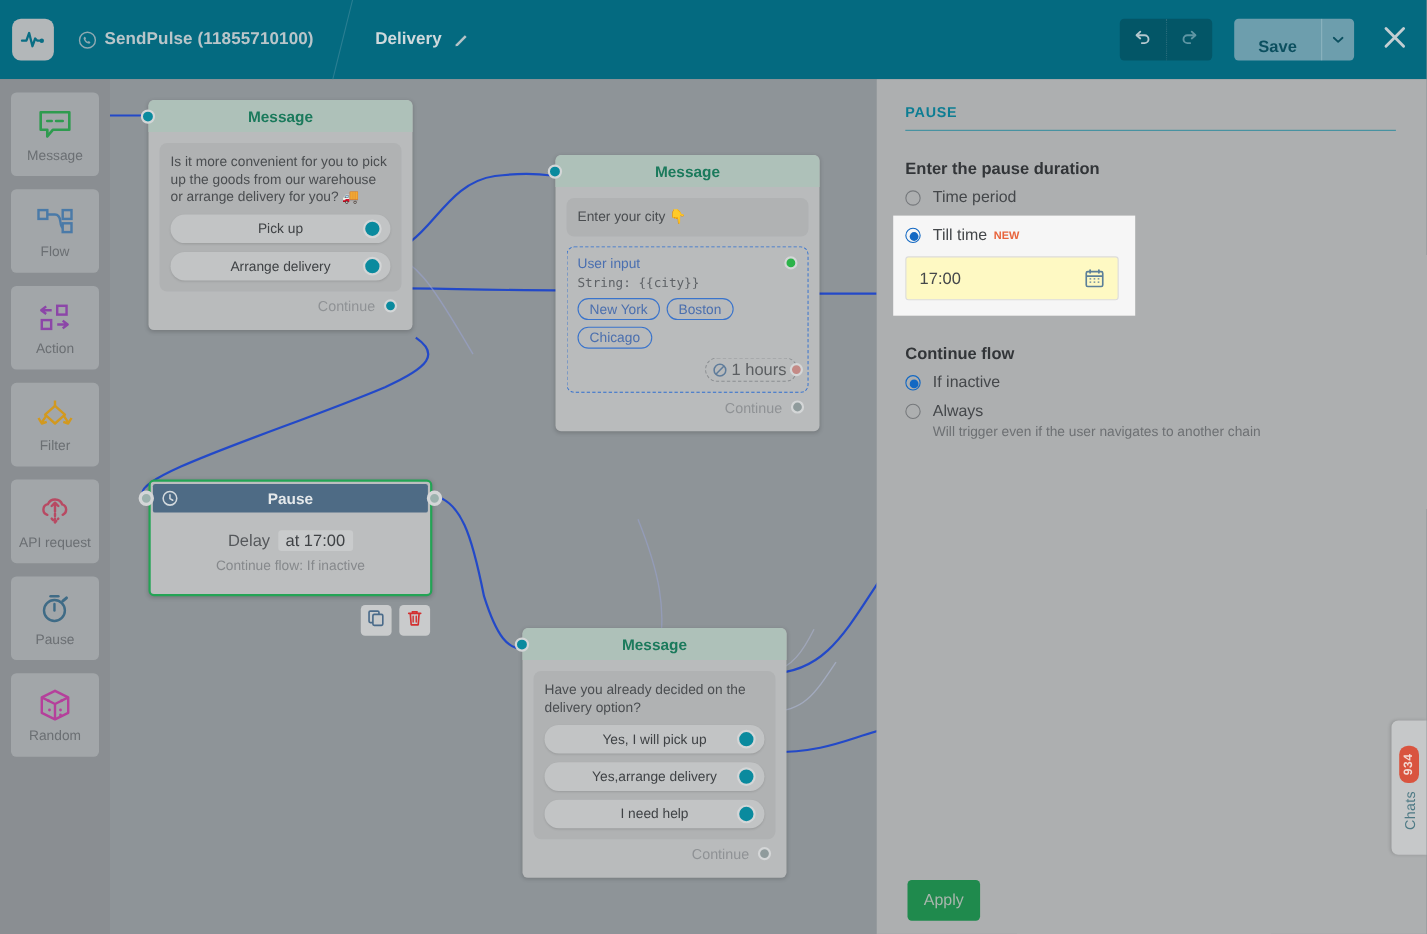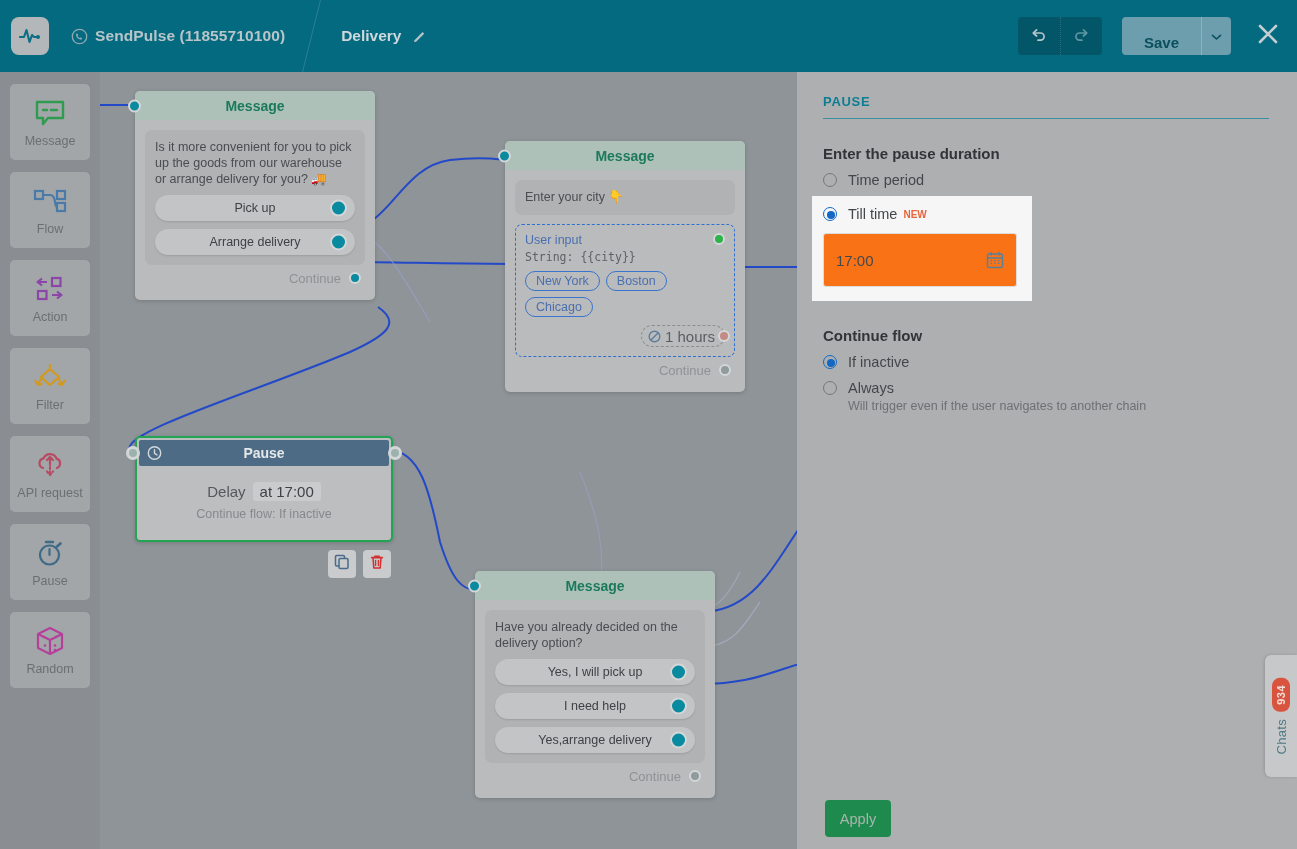--- a/index.html
+++ b/index.html
@@ -366,22 +366,22 @@
   .tilltime-card {
     background: #f6f6f6;
     margin-top: 8px;
     margin-left: -11px;
     padding: 10px 0 14px 11px;
     width: 220px;
   }
   .tilltime-card .radio-row { margin-top: 0; }
   .time-input {
     margin-top: 11px;
-    width: 194px; height: 54px;
-    background: #f97316;
+    width: 194px; height: 40px;
+    background: #fef9c3;
     border: 1px solid #dcdcdc;
     border-radius: 3px;
     display: flex; align-items: center;
     padding: 0 12px;
     cursor: text;
   }
   .time-val { font-size: 15px; color: #45484b; }
   .cal-ic { margin-left: auto; display: flex; }
   .help-text {
     margin-left: 25px; margin-top: 3px;
@@ -729,25 +729,25 @@
         <span>Message</span>
       </div>
       <div class="node-body">
         <div class="bubble">
           <div class="bubble-text">Have you already decided on the delivery option?</div>
           <div class="btn-row">
             <span>Yes, I will pick up</span>
             <span class="port btn-port"></span>
           </div>
           <div class="btn-row">
-            <span>I need help</span>
+            <span>Yes,arrange delivery</span>
             <span class="port btn-port"></span>
           </div>
           <div class="btn-row">
-            <span>Yes,arrange delivery</span>
+            <span>I need help</span>
             <span class="port btn-port"></span>
           </div>
         </div>
         <div class="continue-row">
           <span class="continue-label">Continue</span>
           <span class="continue-dot dim"></span>
         </div>
       </div>
     </div>
 

